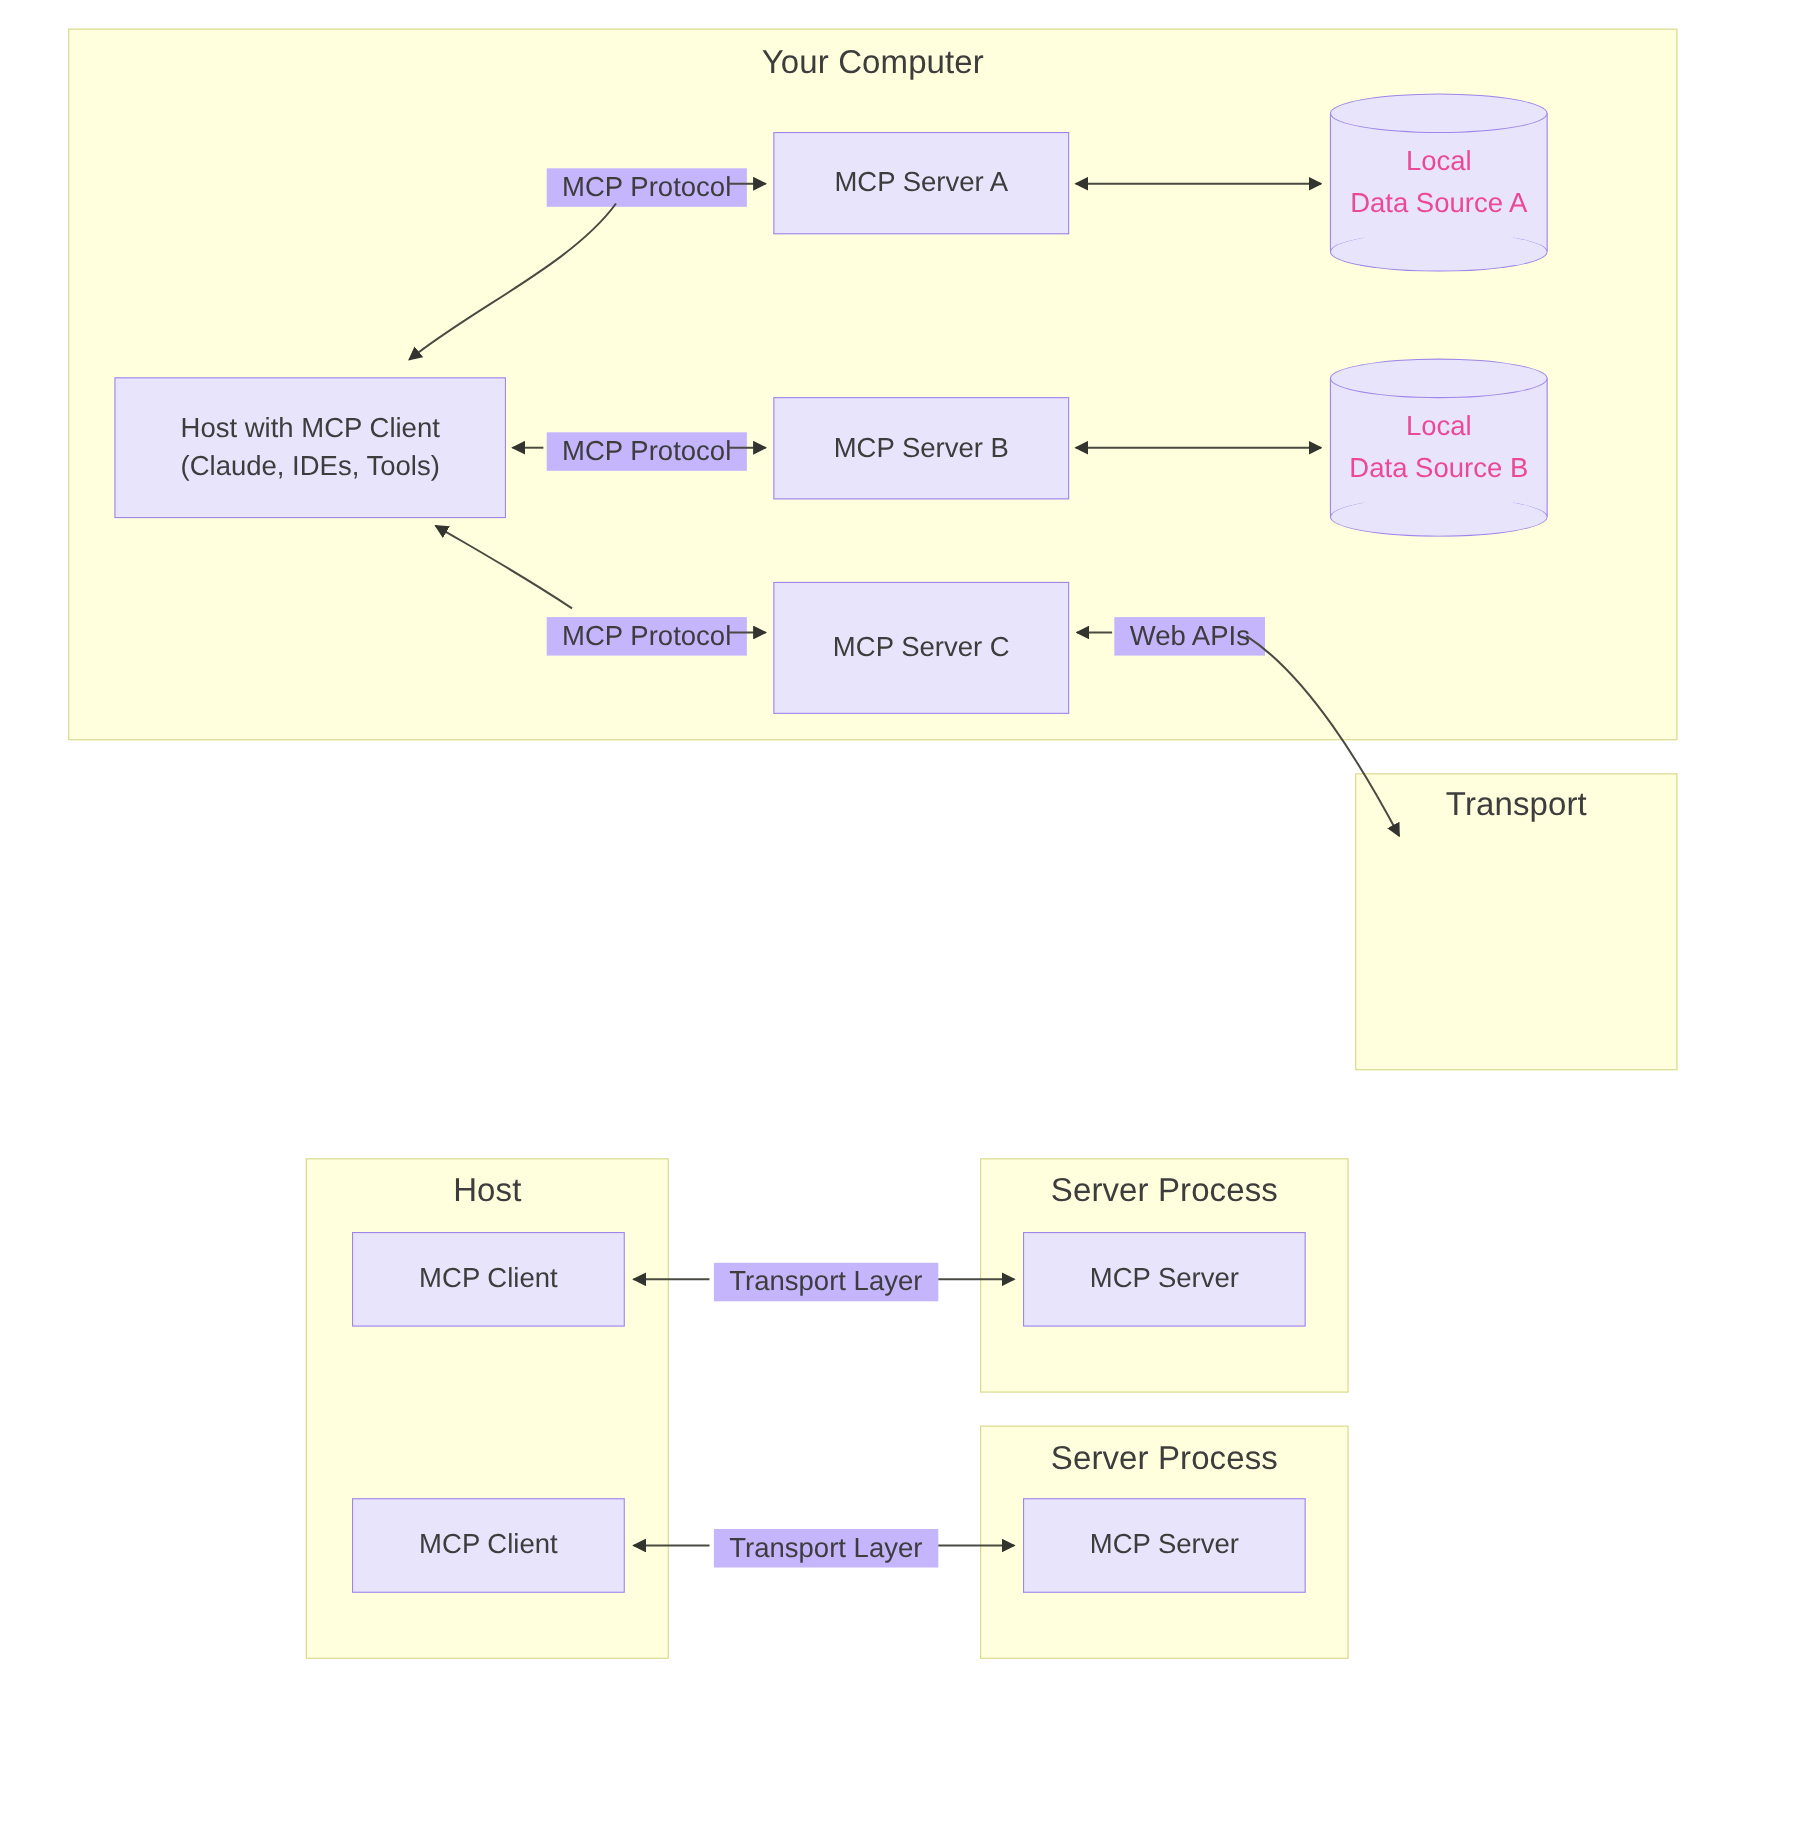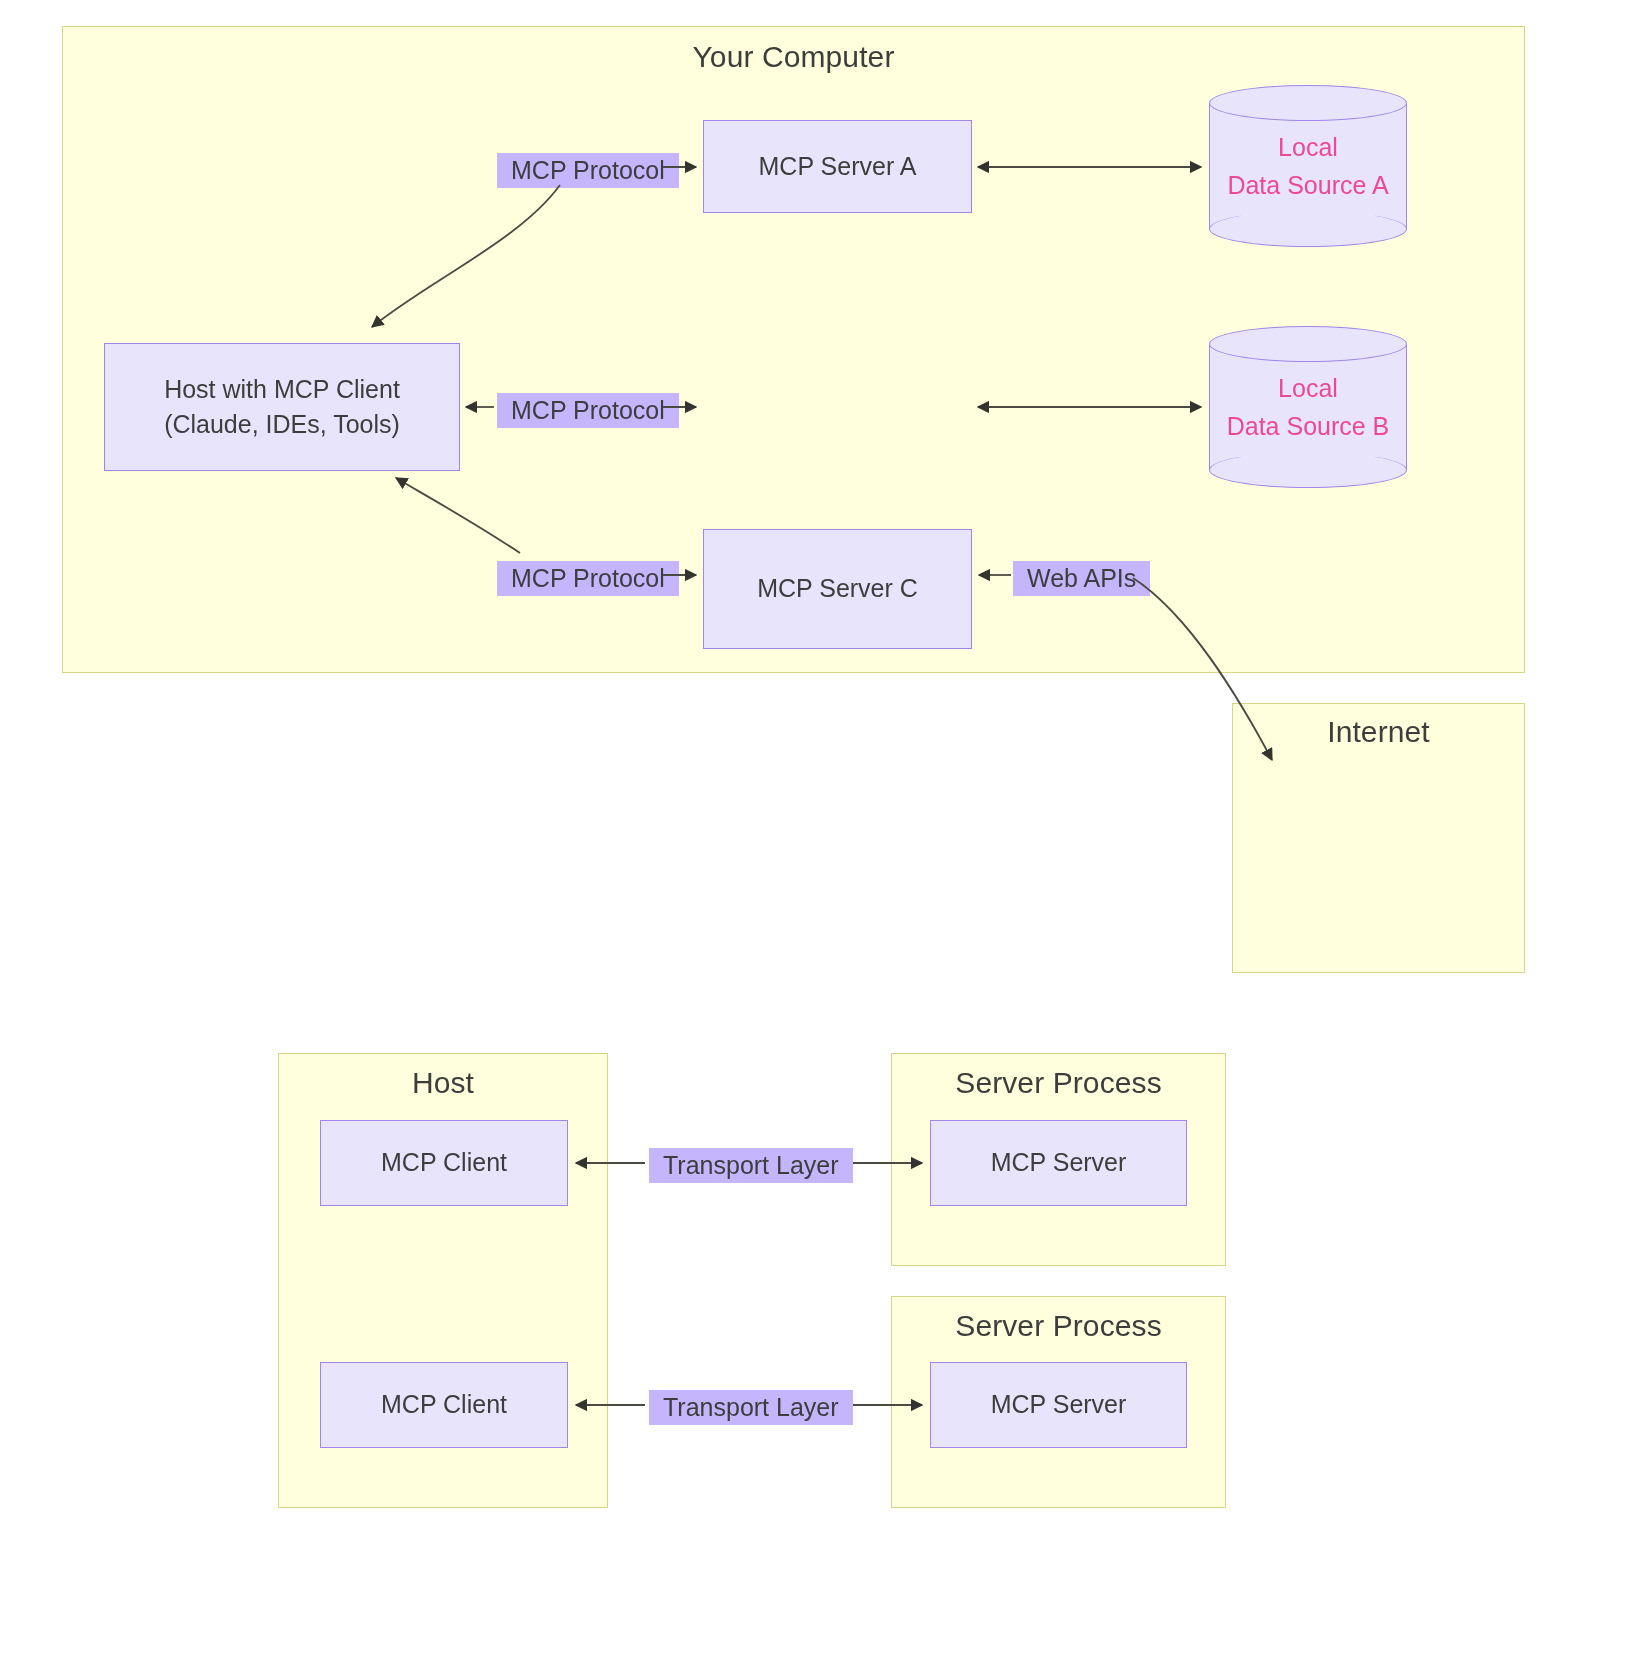--- a/index.html
+++ b/index.html
@@ -125,20 +125,23 @@
 
   <div class="node-box" style="left:104px; top:343px; width:356px; height:128px;">
     <span>Host with MCP Client</span>
     <span class="line2">(Claude, IDEs, Tools)</span>
   </div>
 
   <div class="node-box" style="left:703px; top:120px; width:269px; height:93px;">
     <span>MCP Server A</span>
   </div>
 
+  <div class="node-box" style="left:703px; top:361px; width:269px; height:93px;">
+    <span>MCP Server B</span>
+  </div>
 
   <div class="node-box" style="left:703px; top:529px; width:269px; height:120px;align-items:center;">
     <span>MCP Server C</span>
   </div>
 
   <div class="cylinder" style="left:1209px; top:85px; width:198px; height:162px;">
     <div class="cyl-body"></div>
     <div class="cyl-bottom"></div>
     <div class="cyl-top"></div>
     <div class="cyl-label">
@@ -156,21 +159,21 @@
       <div>Data Source B</div>
     </div>
   </div>
 
   <div class="edge-label" style="left:497px; top:153px;">MCP Protocol</div>
   <div class="edge-label" style="left:497px; top:393px;">MCP Protocol</div>
   <div class="edge-label" style="left:497px; top:561px;">MCP Protocol</div>
   <div class="edge-label" style="left:1013px; top:561px;">Web APIs</div>
 
   <div class="subgraph" style="left:1232px; top:703px; width:293px; height:270px;">
-    <div class="subgraph-title" style="top:11px;">Internet</div>
+    <div class="subgraph-title" style="top:11px;">Transport</div>
   </div>
 
 
   <div class="subgraph" style="left:278px; top:1053px; width:330px; height:455px;">
     <div class="subgraph-title" style="top:12px;">Host</div>
   </div>
 
   <div class="node-box" style="left:320px; top:1120px; width:248px; height:86px;">
     <span>MCP Client</span>
   </div>

